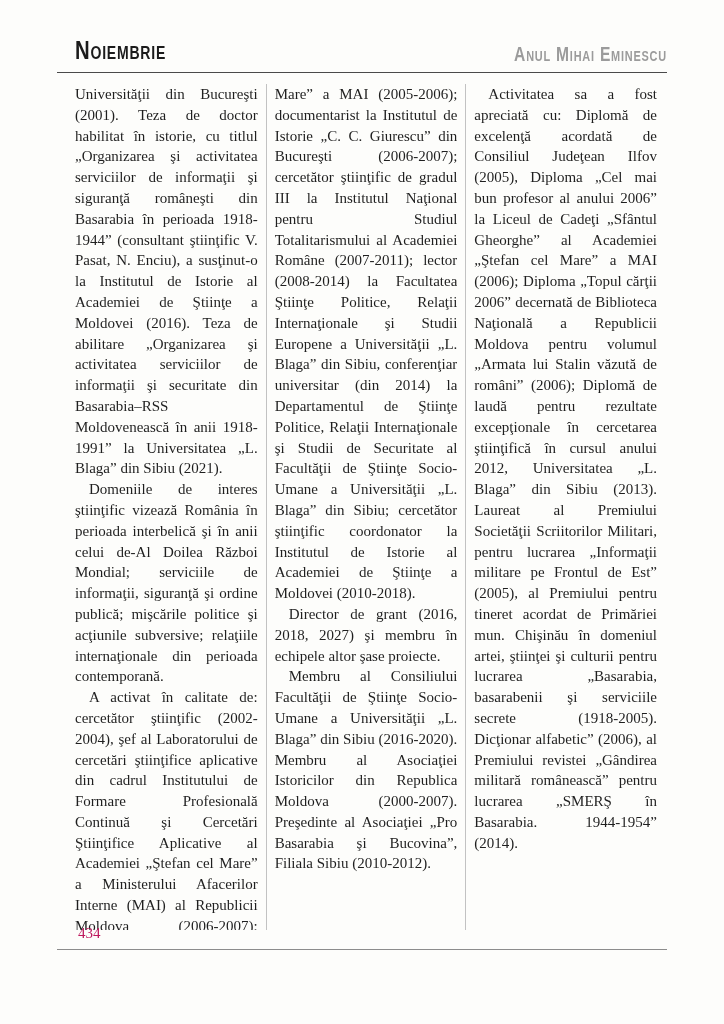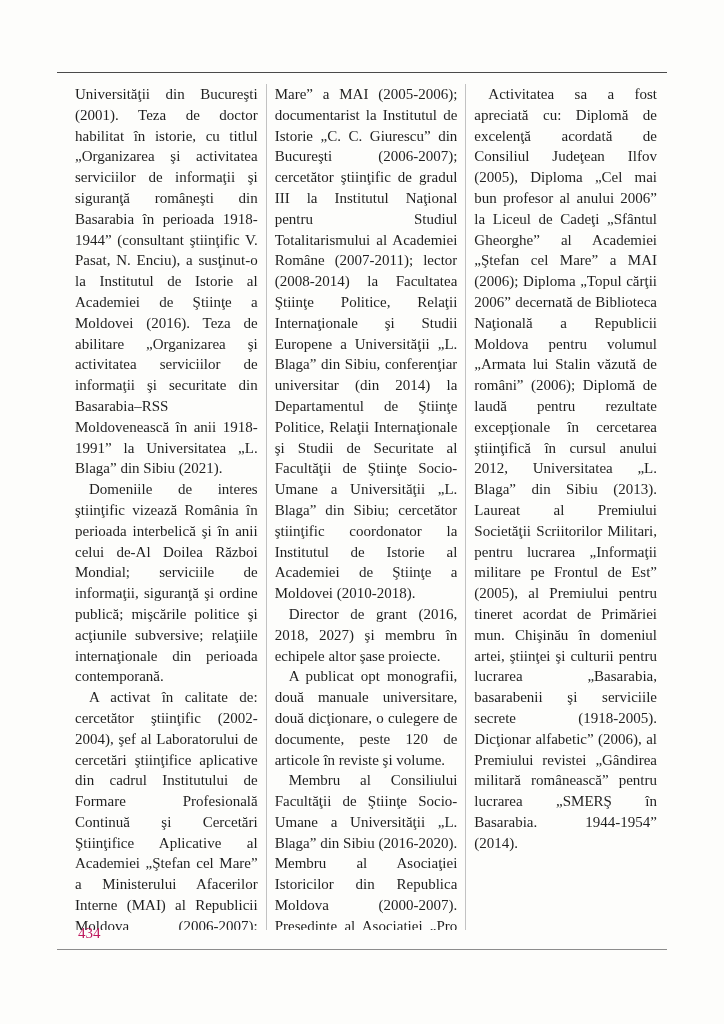--- a/index.html
+++ b/index.html
@@ -66,36 +66,39 @@
   .footer-rule{
     position:absolute;top:949px;left:57px;right:57px;height:1px;
     background:#8c8c8c;
   }
 </style>
 </head>
 <body>
 
 <div class="page">
 
+  <div class="page-header">
+    <span class="running-head left">Noiembrie</span>
+    <span class="running-head right">Anul Mihai Eminescu</span>
+  </div>
   <div class="header-rule"></div>
 
   <div class="columns">
 
     <section class="col">
       <p class="para no-indent">Universităţii din Bucureşti (2001). Teza de doctor habilitat în istorie, cu titlul „Organizarea şi activitatea serviciilor de informaţii şi siguranţă româneşti din Basarabia în perioada 1918-1944” (consultant ştiinţific V. Pasat, N. Enciu), a susţinut-o la Institutul de Istorie al Academiei de Ştiinţe a Moldovei (2016). Teza de abilitare „Organizarea şi activitatea serviciilor de informaţii şi securitate din Basarabia–RSS Moldovenească în anii 1918-1991” la Universitatea „L. Blaga” din Sibiu (2021).</p>
       <p class="para">Domeniile de interes ştiinţific vizează România în perioada interbelică şi în anii celui de-Al Doilea Război Mondial; serviciile de informaţii, siguranţă şi ordine publică; mişcările politice şi acţiunile subversive; relaţiile internaţionale din perioada contemporană.</p>
       <p class="para cont-end">A activat în calitate de: cercetător ştiinţific (2002-2004), şef al Laboratorului de cercetări ştiinţifice aplicative din cadrul Institutului de Formare Profesională Continuă şi Cercetări Ştiinţifice Aplicative al Academiei „Ştefan cel Mare” a Ministerului Afacerilor Interne (MAI) al Republicii Moldova (2006-2007); secretar ştiinţific al Senatului Academiei „Ştefan cel Mare” a MAI (2004-2007); cercetător ştiinţific superior la Institutul de Istorie al Academiei de Ştiinţe a Moldovei (2003-2007); profesor de istorie la Liceul de Cadeţi „Sfântul Gheorghe” al Academiei „Ştefan cel Mare” a MAI (2004-2006); lector universitar la Facultatea de Drept a Academiei „Ştefan cel</p>
     </section>
 
     <div class="col-divider"></div>
 
     <section class="col">
       <p class="para no-indent">Mare” a MAI (2005-2006); documentarist la Institutul de Istorie „C. C. Giurescu” din Bucureşti (2006-2007); cercetător ştiinţific de gradul III la Institutul Naţional pentru Studiul Totalitarismului al Academiei Române (2007-2011); lector (2008-2014) la Facultatea Ştiinţe Politice, Relaţii Internaţionale şi Studii Europene a Universităţii „L. Blaga” din Sibiu, conferenţiar universitar (din 2014) la Departamentul de Ştiinţe Politice, Relaţii Internaţionale şi Studii de Securitate al Facultăţii de Ştiinţe Socio-Umane a Universităţii „L. Blaga” din Sibiu; cercetător ştiinţific coordonator la Institutul de Istorie al Academiei de Ştiinţe a Moldovei (2010-2018).</p>
       <p class="para">Director de grant (2016, 2018, 2027) şi membru în echipele altor şase proiecte.</p>
-      <p class="para">A publicat opt monografii, două manuale universitare, două dicţionare, o culegere de documente, peste 120 de articole în reviste şi volume.</p>
       <p class="para">Membru al Consiliului Facultăţii de Ştiinţe Socio-Umane a Universităţii „L. Blaga” din Sibiu (2016-2020). Membru al Asociaţiei Istoricilor din Republica Moldova (2000-2007). Preşedinte al Asociaţiei „Pro Basarabia şi Bucovina”, Filiala Sibiu (2010-2012).</p>
 
     </section>
 
     <div class="col-divider"></div>
 
     <section class="col">
       <p class="para">Activitatea sa a fost apreciată cu: Diplomă de excelenţă acordată de Consiliul Judeţean Ilfov (2005), Diploma „Cel mai bun profesor al anului 2006” la Liceul de Cadeţi „Sfântul Gheorghe” al Academiei „Ştefan cel Mare” a MAI (2006); Diploma „Topul cărţii 2006” decernată de Biblioteca Naţională a Republicii Moldova pentru volumul „Armata lui Stalin văzută de români” (2006); Diplomă de laudă pentru rezultate excepţionale în cercetarea ştiinţifică în cursul anului 2012, Universitatea „L. Blaga” din Sibiu (2013). Laureat al Premiului Societăţii Scriitorilor Militari, pentru lucrarea „Informaţii militare pe Frontul de Est” (2005), al Premiului pentru tineret acordat de Primăriei mun. Chişinău în domeniul artei, ştiinţei şi culturii pentru lucrarea „Basarabia, basarabenii şi serviciile secrete (1918-2005). Dicţionar alfabetic” (2006), al Premiului revistei „Gândirea militară românească” pentru lucrarea „SMERŞ în Basarabia. 1944-1954” (2014).</p>
 
     </section>

